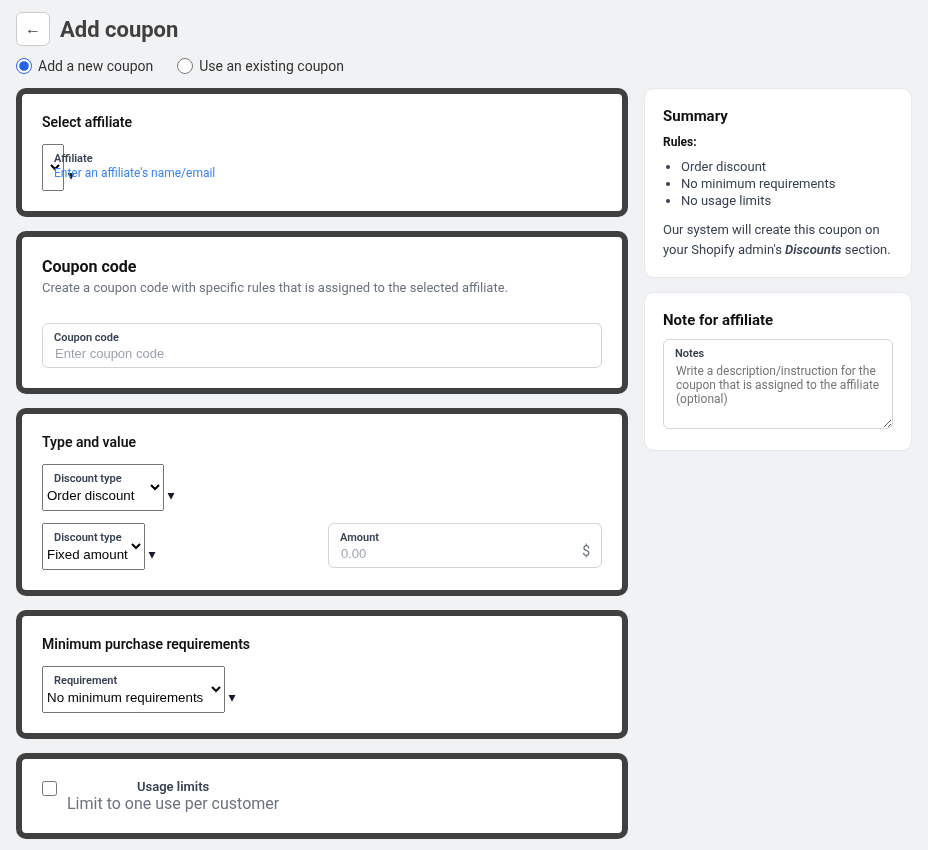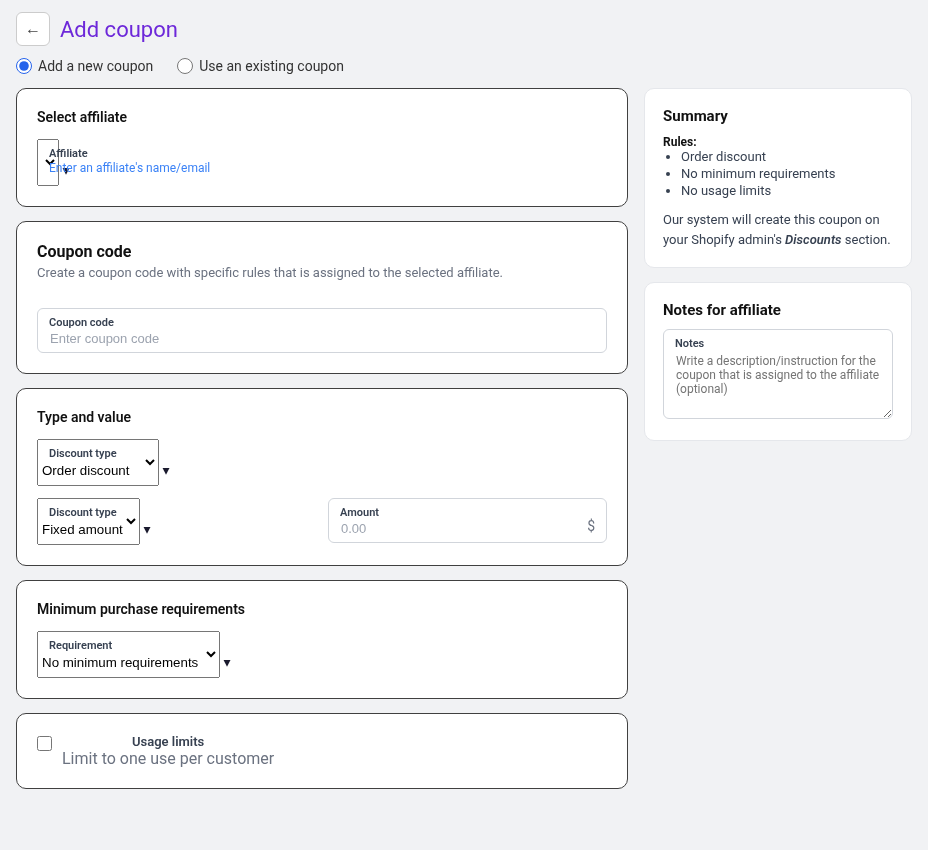--- a/index.html
+++ b/index.html
@@ -25,22 +25,22 @@
       background: #fff;
       display: flex;
       align-items: center;
       justify-content: center;
       cursor: pointer;
       color: #444;
       font-size: 16px;
     }
     .page-title {
       font-size: 22px;
-      font-weight: 400;
-      color: #6d28d9;
+      font-weight: 700;
+      color: #404040;
     }
     .radio-group {
       display: flex;
       gap: 24px;
       margin-bottom: 14px;
       align-items: center;
     }
     .radio-option {
       display: flex;
       align-items: flex-end;
@@ -68,21 +68,21 @@
     .right-col {
       width: 268px;
       display: flex;
       flex-direction: column;
       gap: 14px;
     }
     .card {
       background: #fff;
       border-radius: 10px;
       padding: 20px;
-      border: 1px solid #404040;
+      border: 6px solid #404040;
     }
     .card-title {
       font-size: 14px;
       font-weight: 600;
       color: #111;
       margin-bottom: 14px;
     }
     .select-label {
       font-size: 11px;
       font-weight: 600;
@@ -167,21 +167,21 @@
     .summary-label {
       font-size: 12px;
       font-weight: 700;
       color: #111;
       margin-bottom: 6px;
     }
     .summary-rules-label {
       font-size: 12px;
       font-weight: 700;
       color: #111;
-      margin-bottom: 0;
+      margin-bottom: 10px;
       margin-top: 10px;
     }
     .summary-rules ul {
       padding-left: 18px;
       list-style: disc;
     }
     .summary-rules ul li {
       font-size: 13px;
       color: #374151;
       margin-bottom: 2px;
@@ -376,21 +376,21 @@
           <li>No minimum requirements</li>
           <li>No usage limits</li>
         </ul>
       </div>
       <div class="summary-note">
         Our system will create this coupon on your Shopify admin's <em>Discounts</em> section.
       </div>
     </div>
 
     <div class="notes-card">
-      <div class="notes-title">Notes for affiliate</div>
+      <div class="notes-title">Note for affiliate</div>
       <div class="notes-textarea-wrapper">
         <span class="notes-field-label">Notes</span>
         <textarea class="notes-textarea" placeholder="Write a description/instruction for the coupon that is assigned to the affiliate (optional)" style=""></textarea>
       </div>
     </div>
 
   </div>
 </div>
 
 </body></html>

